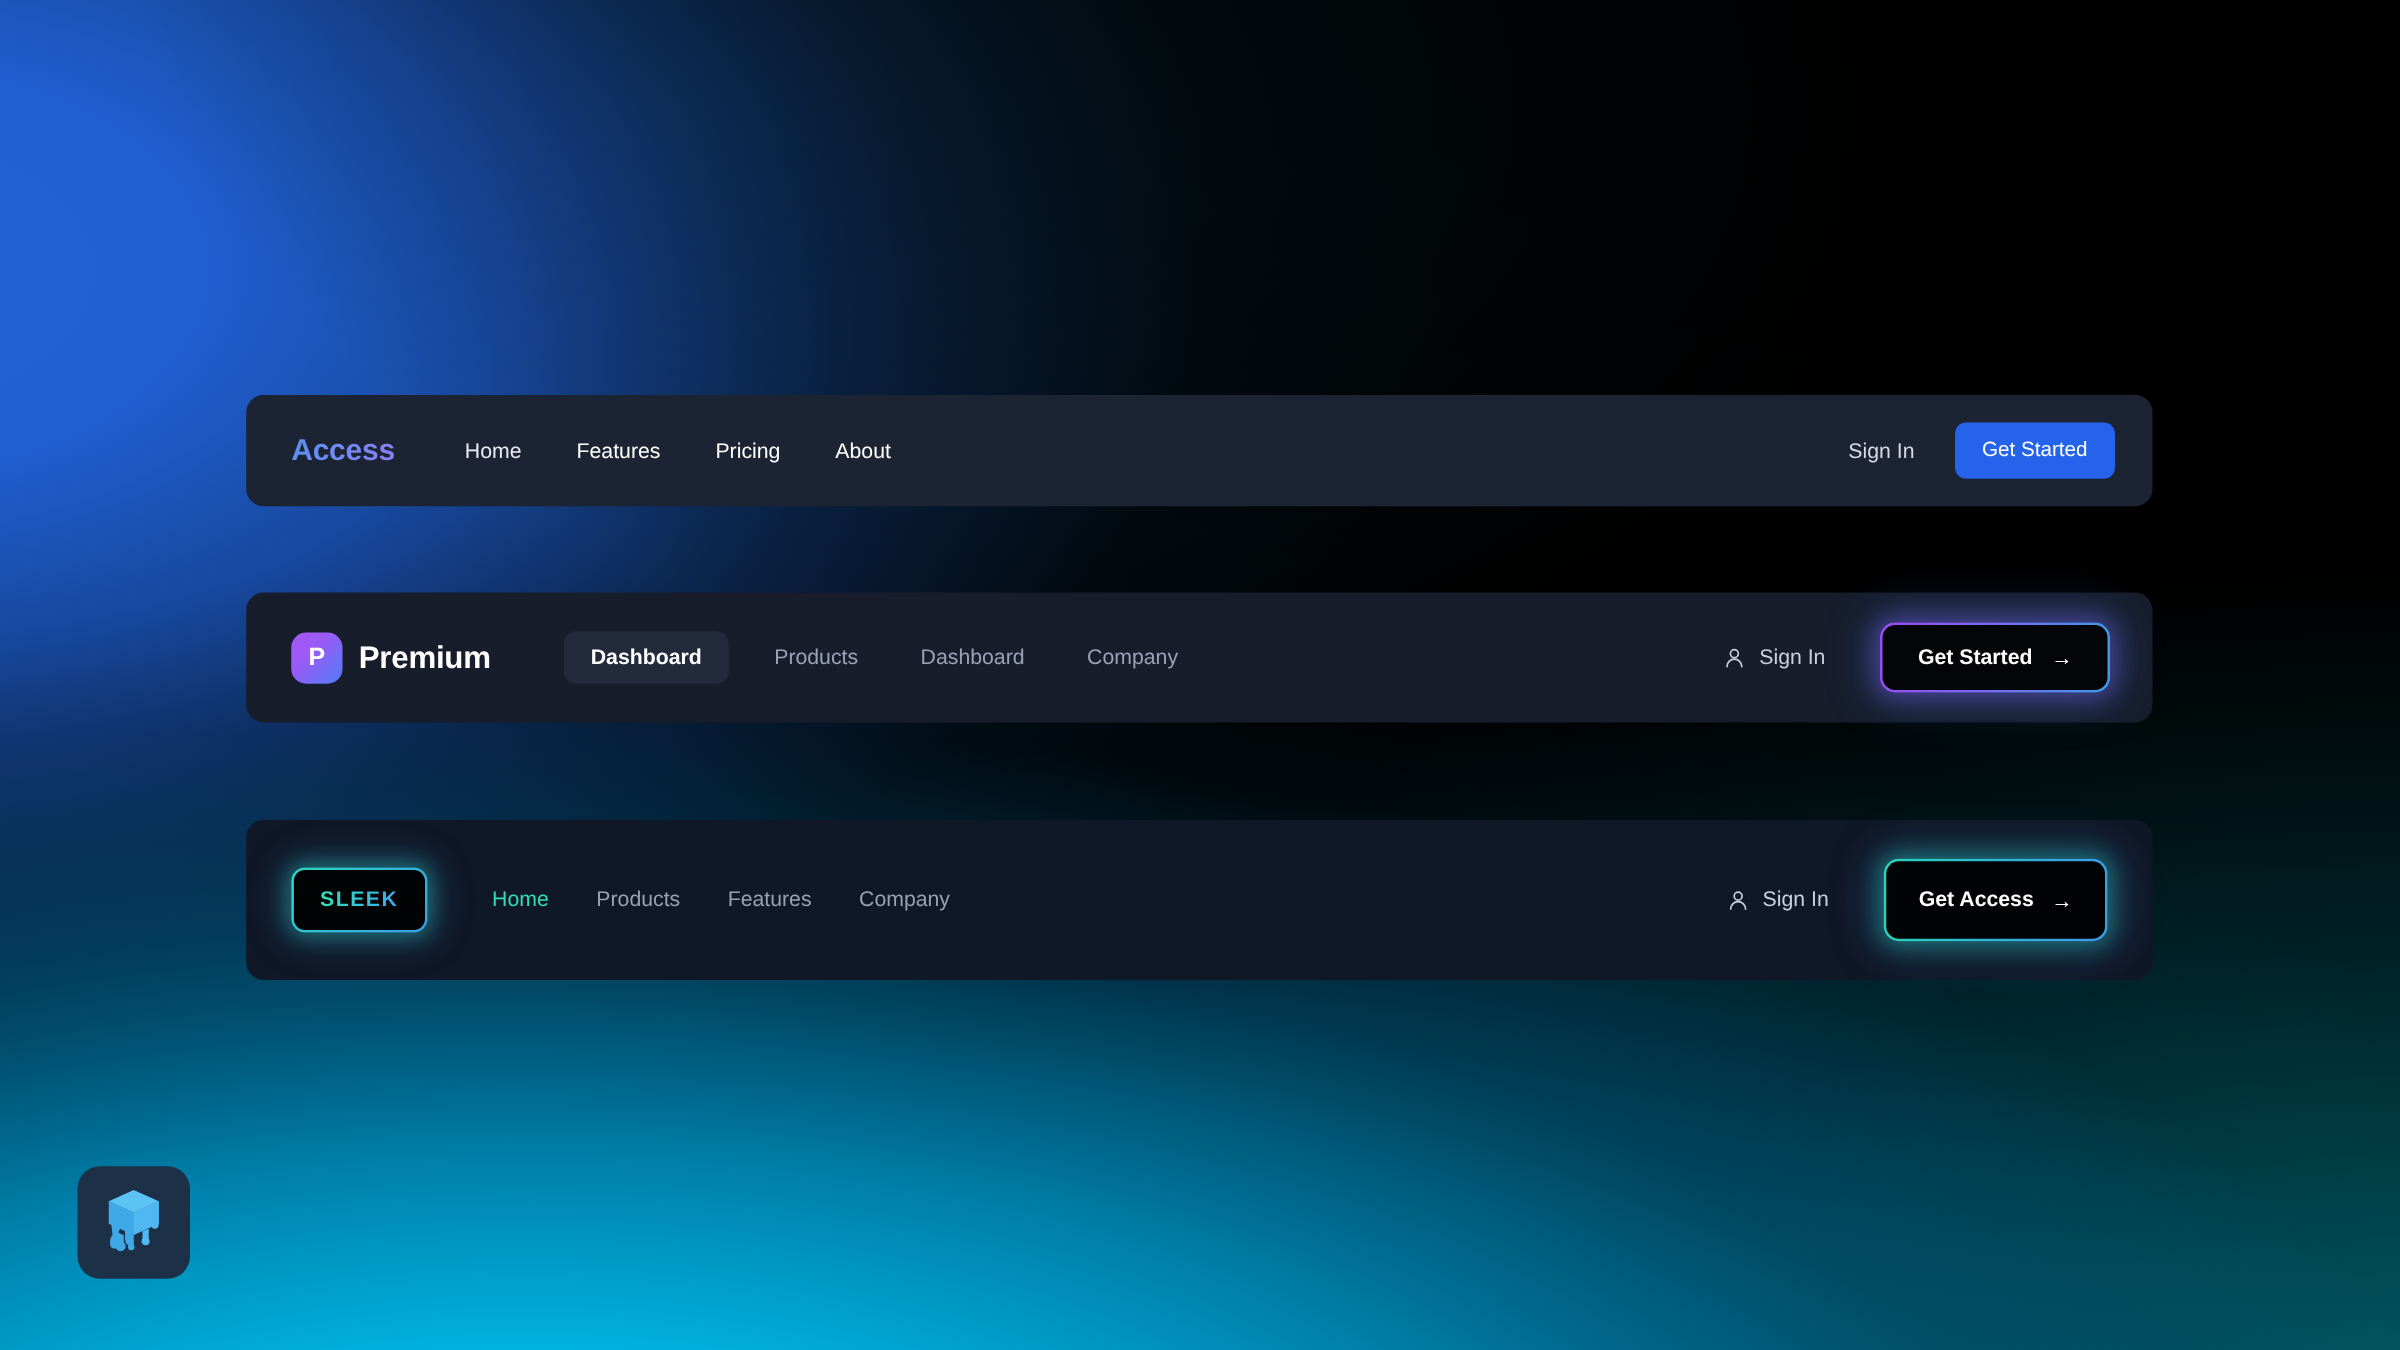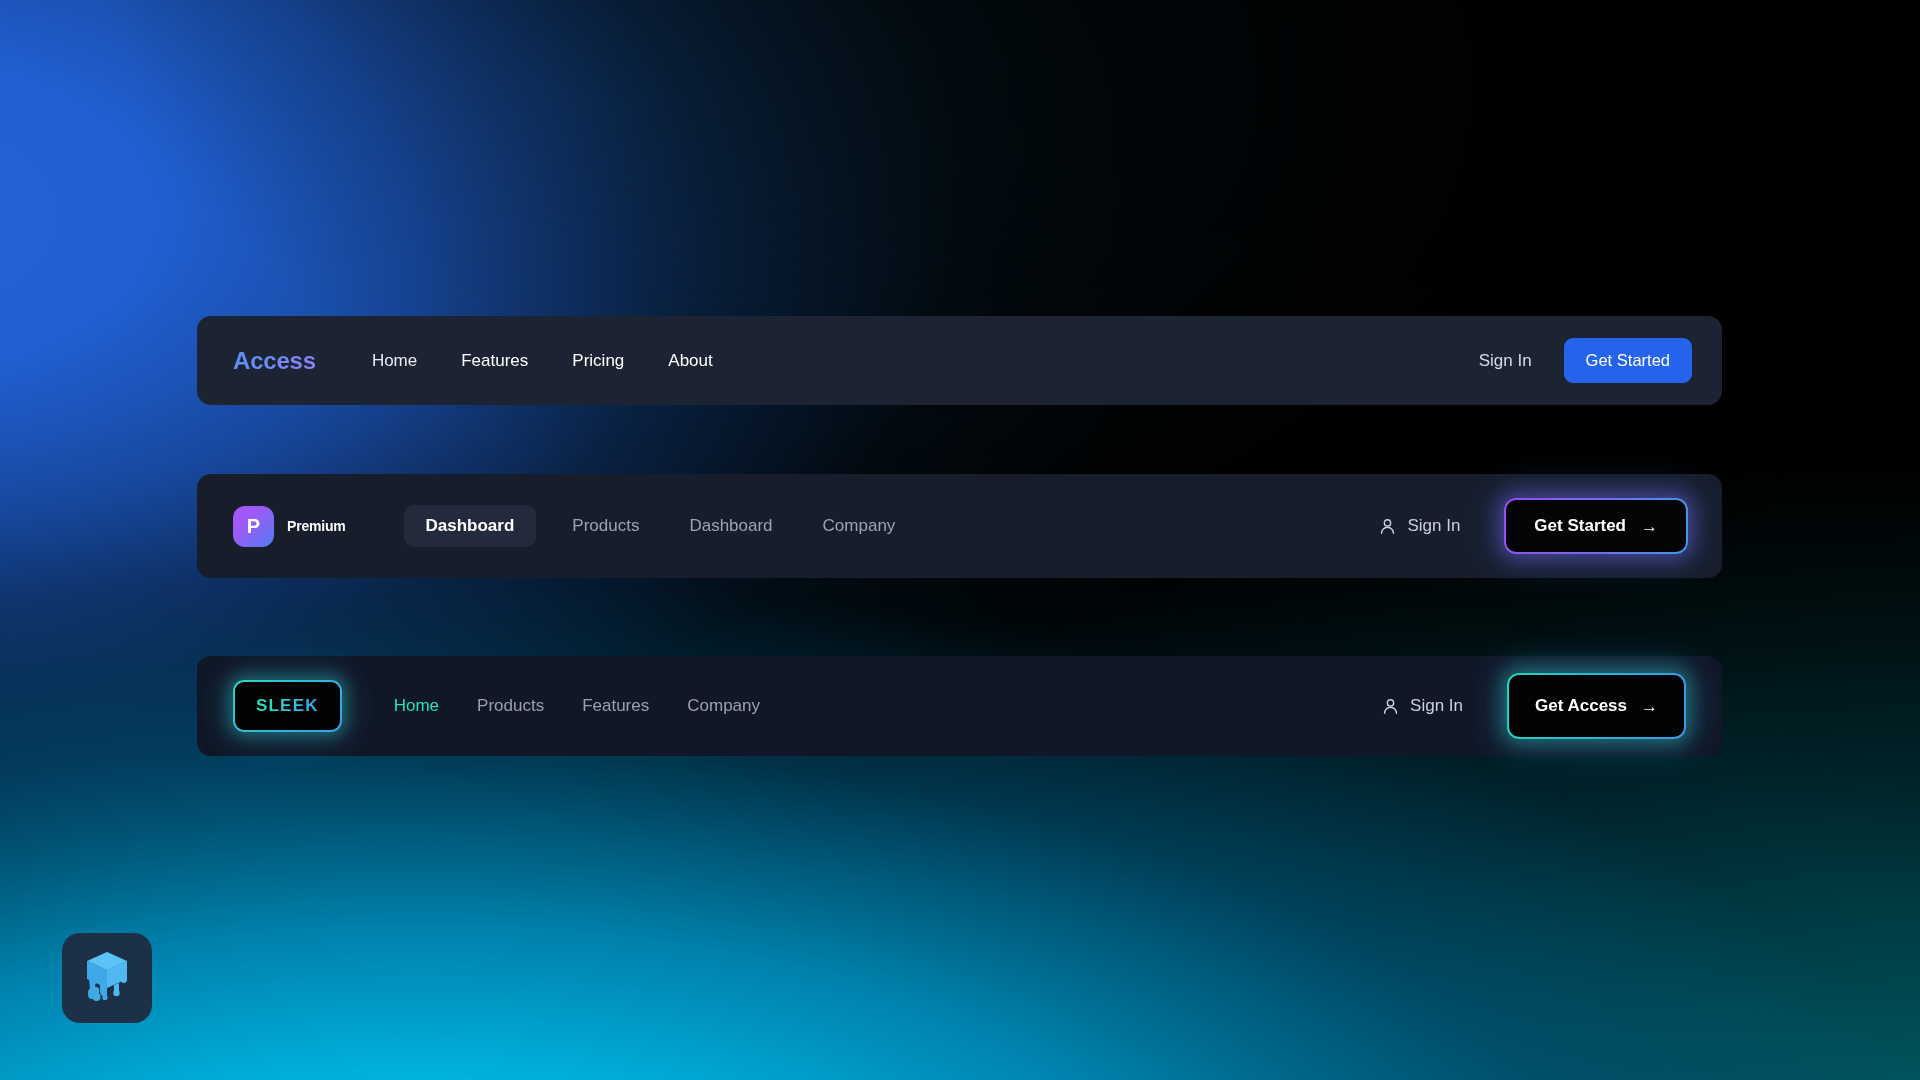--- a/index.html
+++ b/index.html
@@ -84,21 +84,21 @@
     background:#171d2b;
     padding:0 34px 0 36px;
   }
   #nav2 .logo-wrap { display:flex; align-items:center; gap:13px; margin-right:58px; }
   #nav2 .logo-badge {
     width:41px; height:41px; border-radius:12px;
     background:linear-gradient(135deg,#a855f7 0%,#9b5bf6 38%, #4f7ef4 100%);
     display:flex; align-items:center; justify-content:center;
     color:#fff; font-size:20px; font-weight:bold;
   }
-  #nav2 .logo-text { font-size:14px; font-weight:bold; color:#ffffff; letter-spacing:-0.2px; }
+  #nav2 .logo-text { font-size:25px; font-weight:bold; color:#ffffff; letter-spacing:-0.2px; }
   #nav2 .links { display:flex; gap:22px; }
   #nav2 .links a {
     font-size:17px; color:#9aa3b5; text-decoration:none; white-space:nowrap;
     padding:11px 14px; border-radius:10px;
   }
   #nav2 .links a.active {
     color:#ffffff; font-weight:bold; background:#232a3b; padding:11px 22px;
   }
   #nav2 .spacer { flex:1; }
   #nav2 .signin {
@@ -112,21 +112,21 @@
     box-shadow:0 0 18px 5px rgba(124,92,240,0.42), 0 0 34px 12px rgba(60,130,230,0.22);
   }
   #nav2 .cta {
     background:#040507; color:#fff; font-size:17px; font-weight:600;
     border:none; border-radius:10px; padding:16px 28px; cursor:pointer;
     display:flex; align-items:center; gap:15px; white-space:nowrap;
   }
 
   
   #nav3 {
-    top:656px; height:100px;
+    top:656px; height:128px;
     background:#101726;
     padding:0 36px 0 36px;
   }
   #nav3 .logo-wrap {
     position:relative; margin-right:48px; border-radius:11px;
     background:linear-gradient(135deg,#2fd6c2 0%,#31b9d8 50%,#3aa0e8 100%);
     padding:2px;
     box-shadow:0 0 16px 4px rgba(45,200,190,0.40), 0 0 30px 10px rgba(50,160,220,0.20);
   }
   #nav3 .logo-badge {

